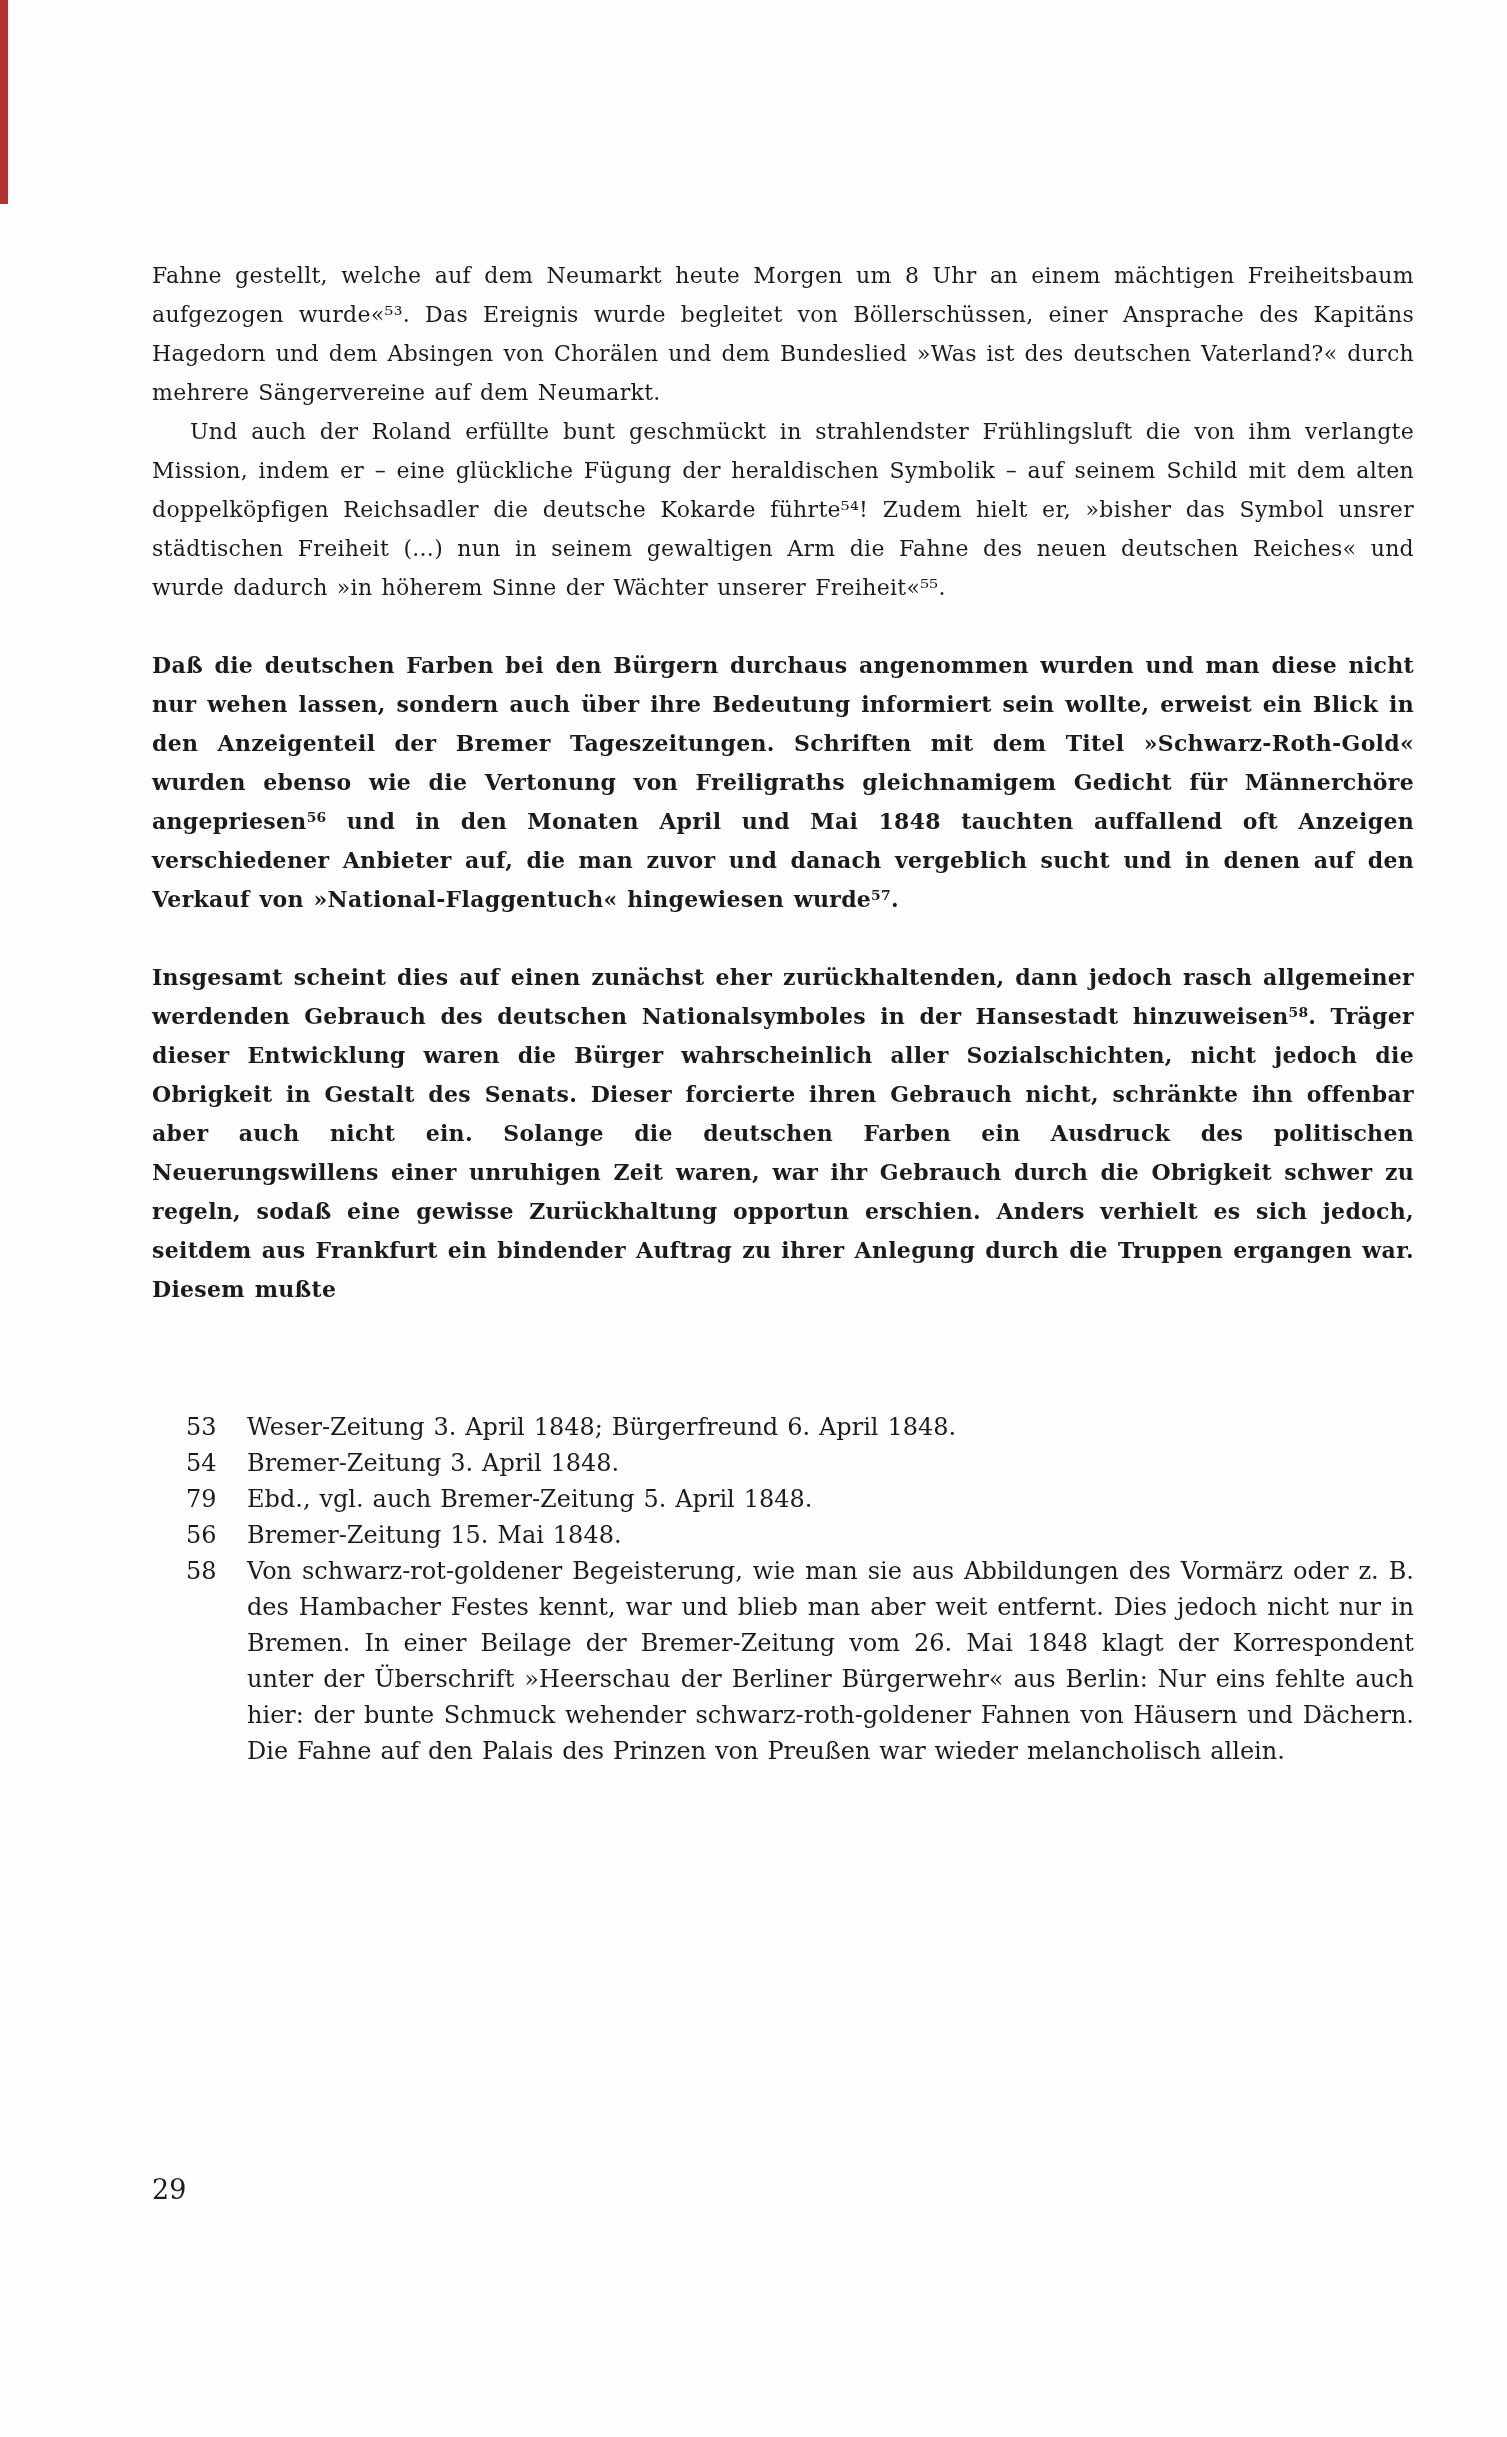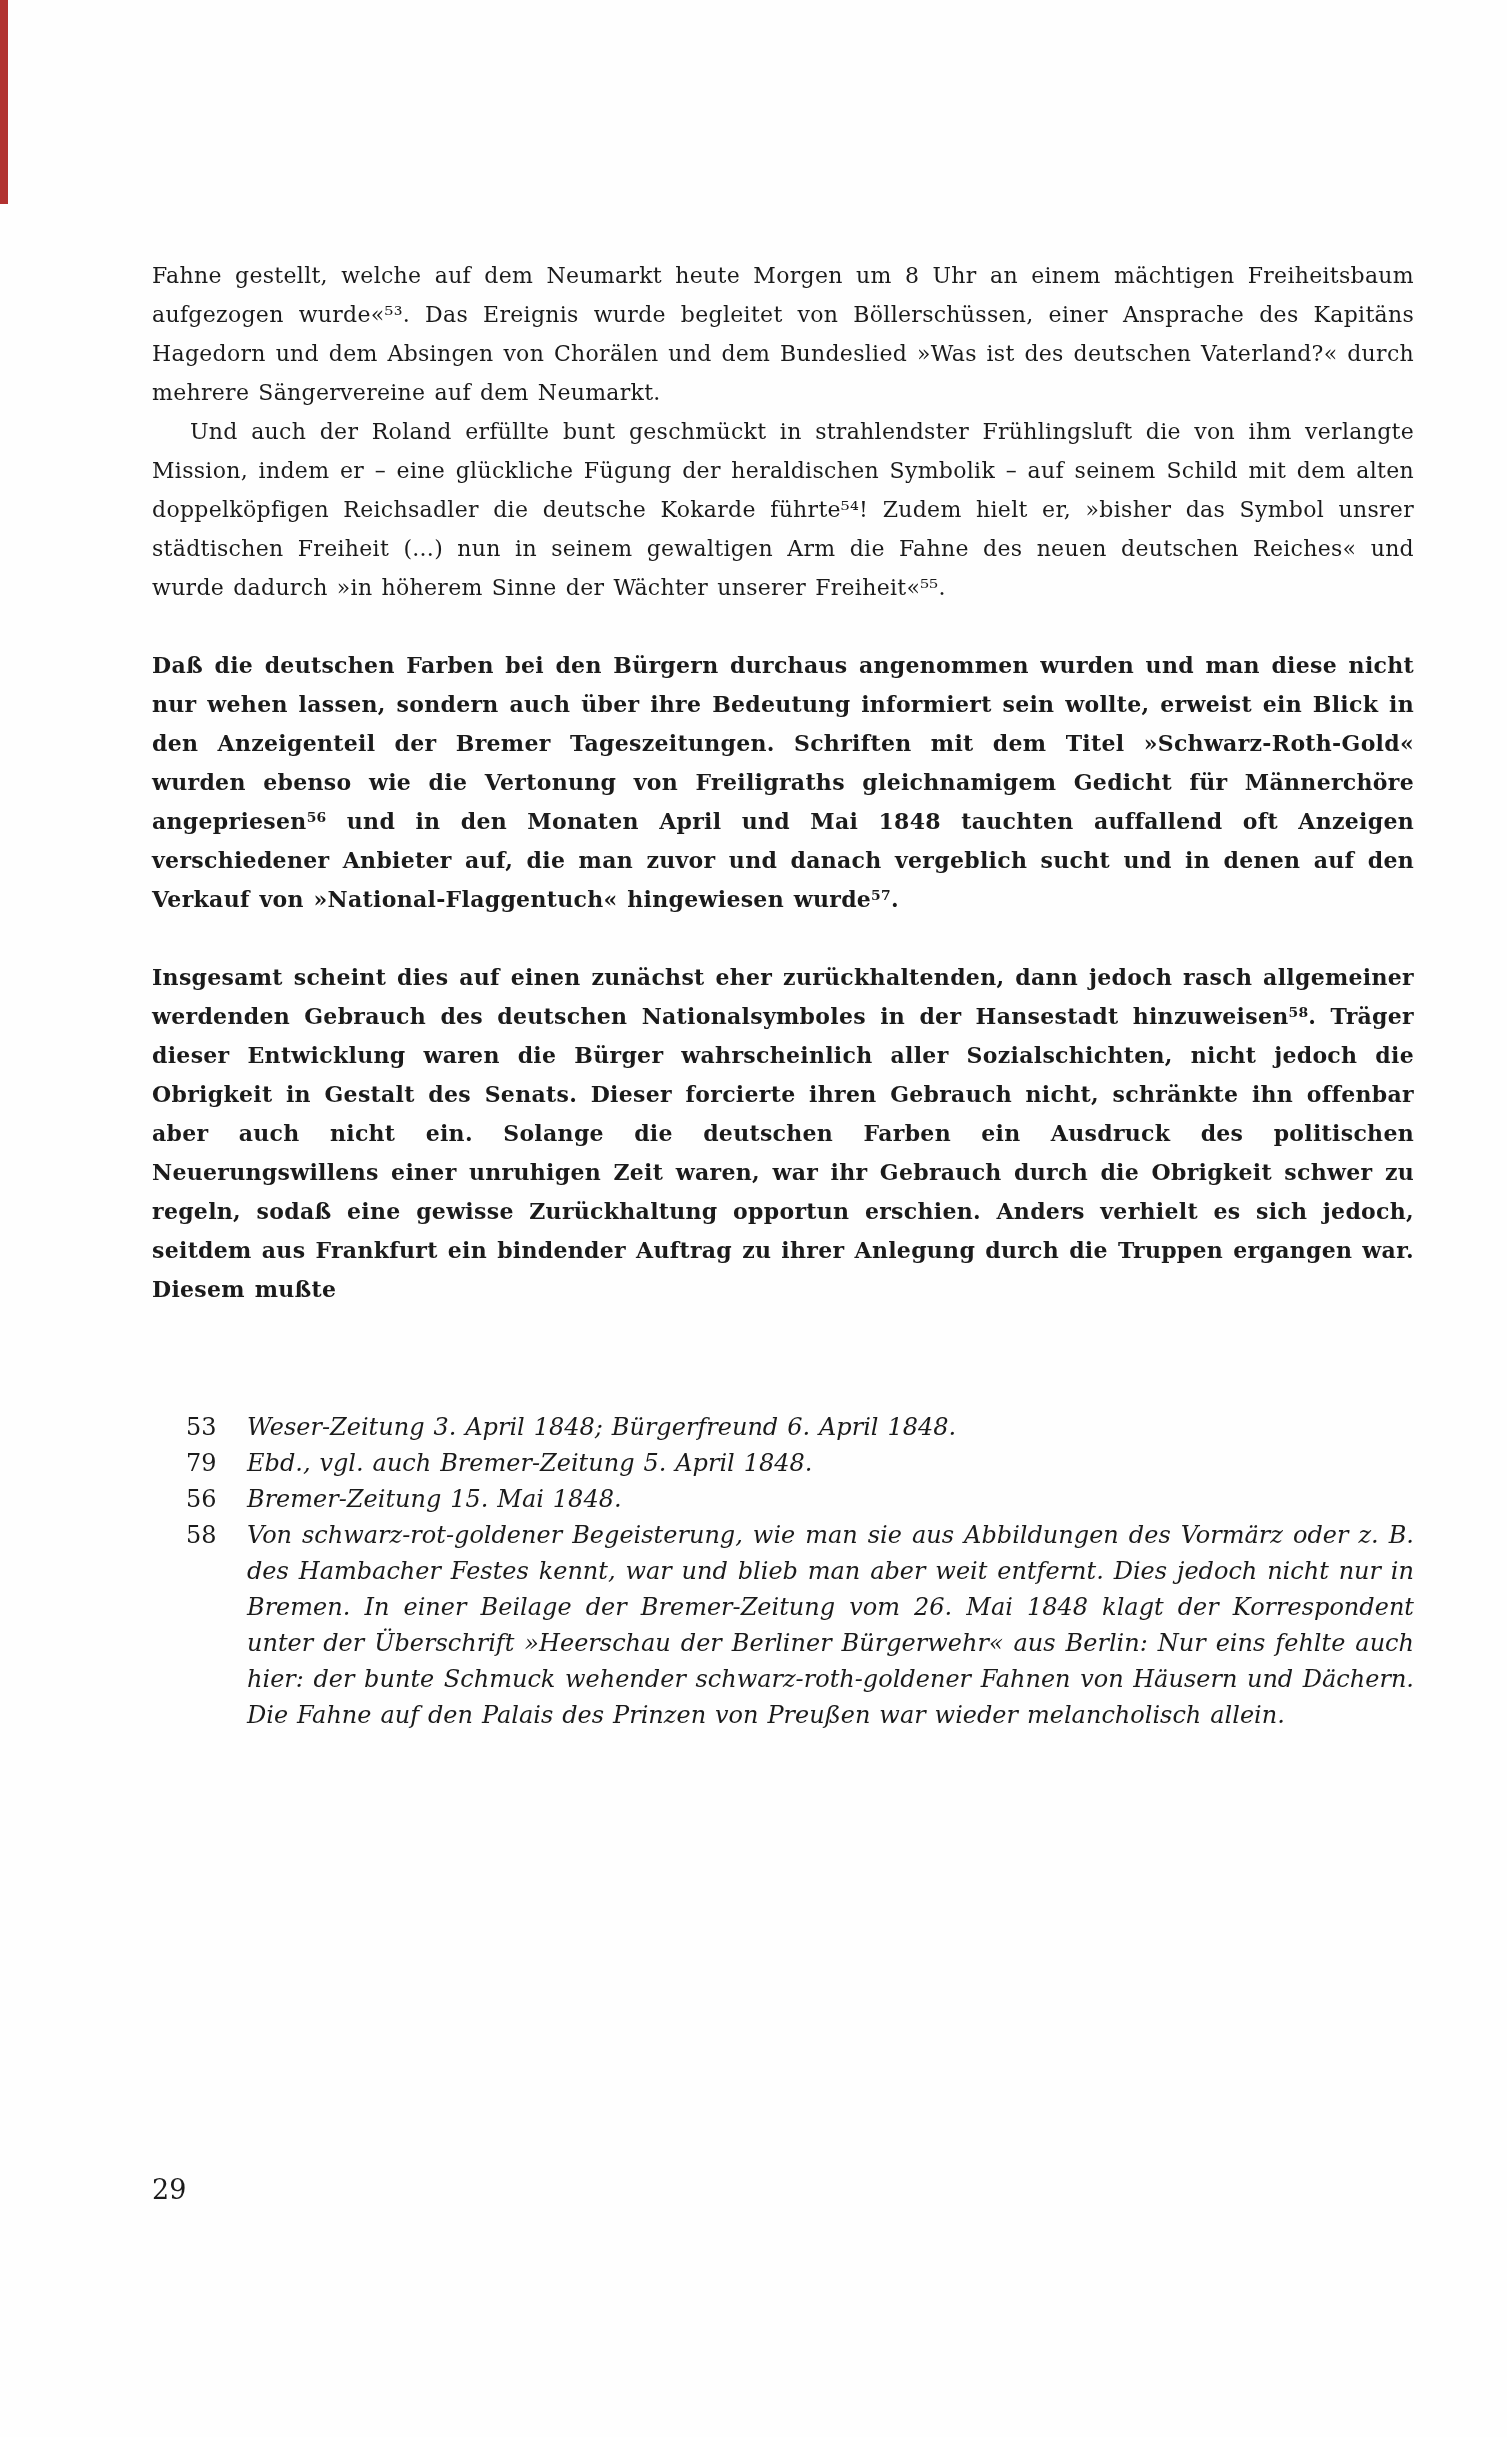--- a/index.html
+++ b/index.html
@@ -54,21 +54,20 @@
   }
   .fn-num {
     width: 61px;
     flex: 0 0 61px;
     margin-left: 34px;
   }
   .fn-text {
     flex: 1 1 auto;
     text-align: justify;
     word-spacing: 1.3px;
-    font-style: italic;
   }
   .page-number {
     position: absolute;
     left: 152px;
     top: 2170px;
     font-size: 27px;
     line-height: 39px;
   }
 </style>
 </head>
@@ -86,20 +85,24 @@
 
   <p class="para spaced">Insgesamt scheint dies auf einen zunächst eher zurückhaltenden, dann jedoch rasch allgemeiner werdenden Gebrauch des deutschen Nationalsymboles in der Hansestadt hinzuweisen⁵⁸. Träger dieser Entwicklung waren die Bürger wahrscheinlich aller Sozialschichten, nicht jedoch die Obrigkeit in Gestalt des Senats. Dieser forcierte ihren Gebrauch nicht, schränkte ihn offenbar aber auch nicht ein. Solange die deutschen Farben ein Ausdruck des politischen Neuerungswillens einer unruhigen Zeit waren, war ihr Gebrauch durch die Obrigkeit schwer zu regeln, sodaß eine gewisse Zurückhaltung opportun erschien. Anders verhielt es sich jedoch, seitdem aus Frankfurt ein bindender Auftrag zu ihrer Anlegung durch die Truppen ergangen war. Diesem mußte</p>
 
   <section class="footnotes">
 
     <div class="footnote">
       <span class="fn-num">53</span>
       <span class="fn-text">Weser-Zeitung 3. April 1848; Bürgerfreund 6. April 1848.</span>
     </div>
 
+    <div class="footnote">
+      <span class="fn-num">54</span>
+      <span class="fn-text">Bremer-Zeitung 3. April 1848.</span>
+    </div>
 
     <div class="footnote">
       <span class="fn-num">79</span>
       <span class="fn-text">Ebd., vgl. auch Bremer-Zeitung 5. April 1848.</span>
     </div>
 
     <div class="footnote">
       <span class="fn-num">56</span>
       <span class="fn-text">Bremer-Zeitung 15. Mai 1848.</span>
     </div>

